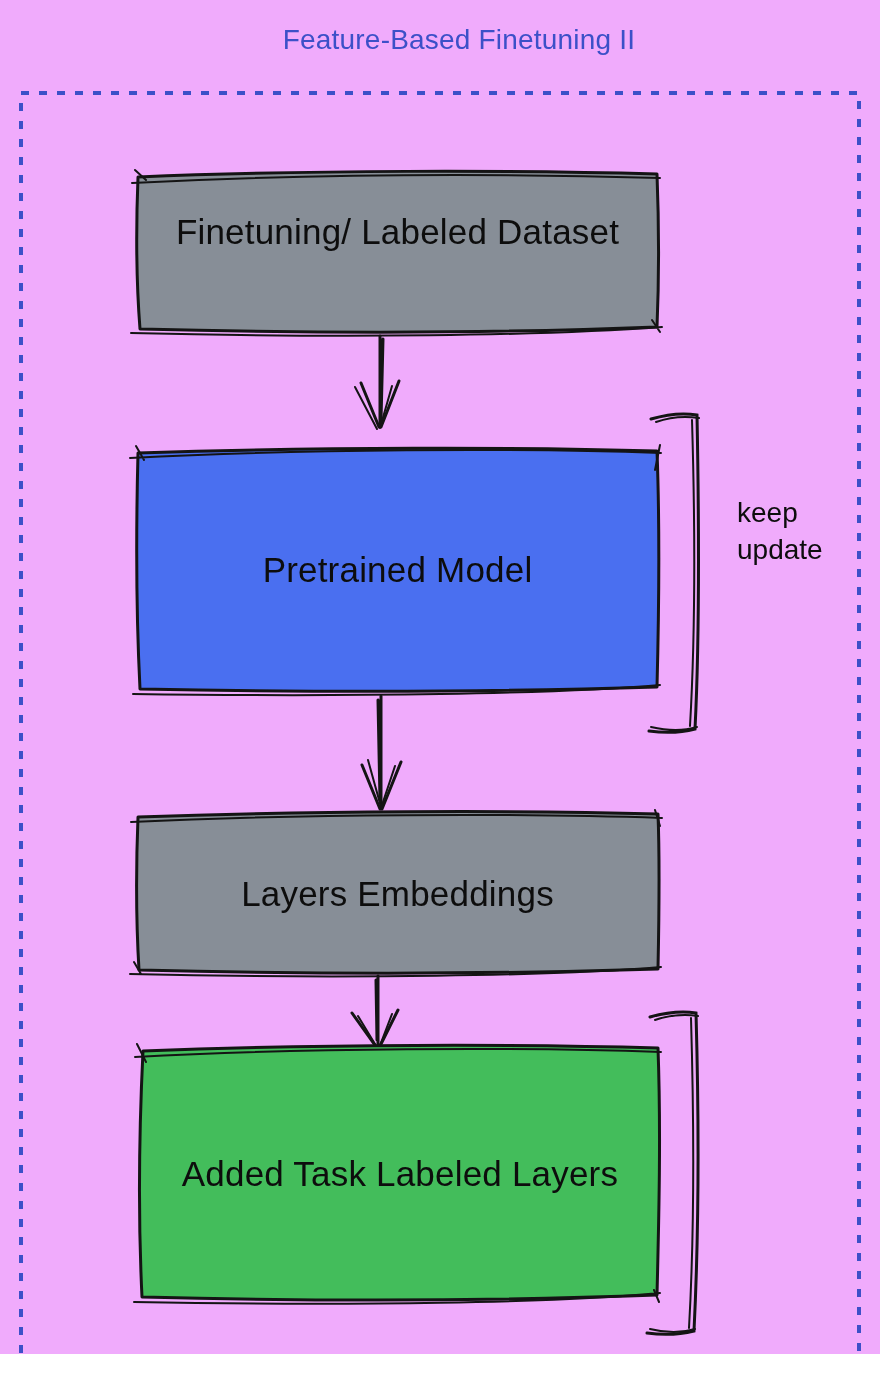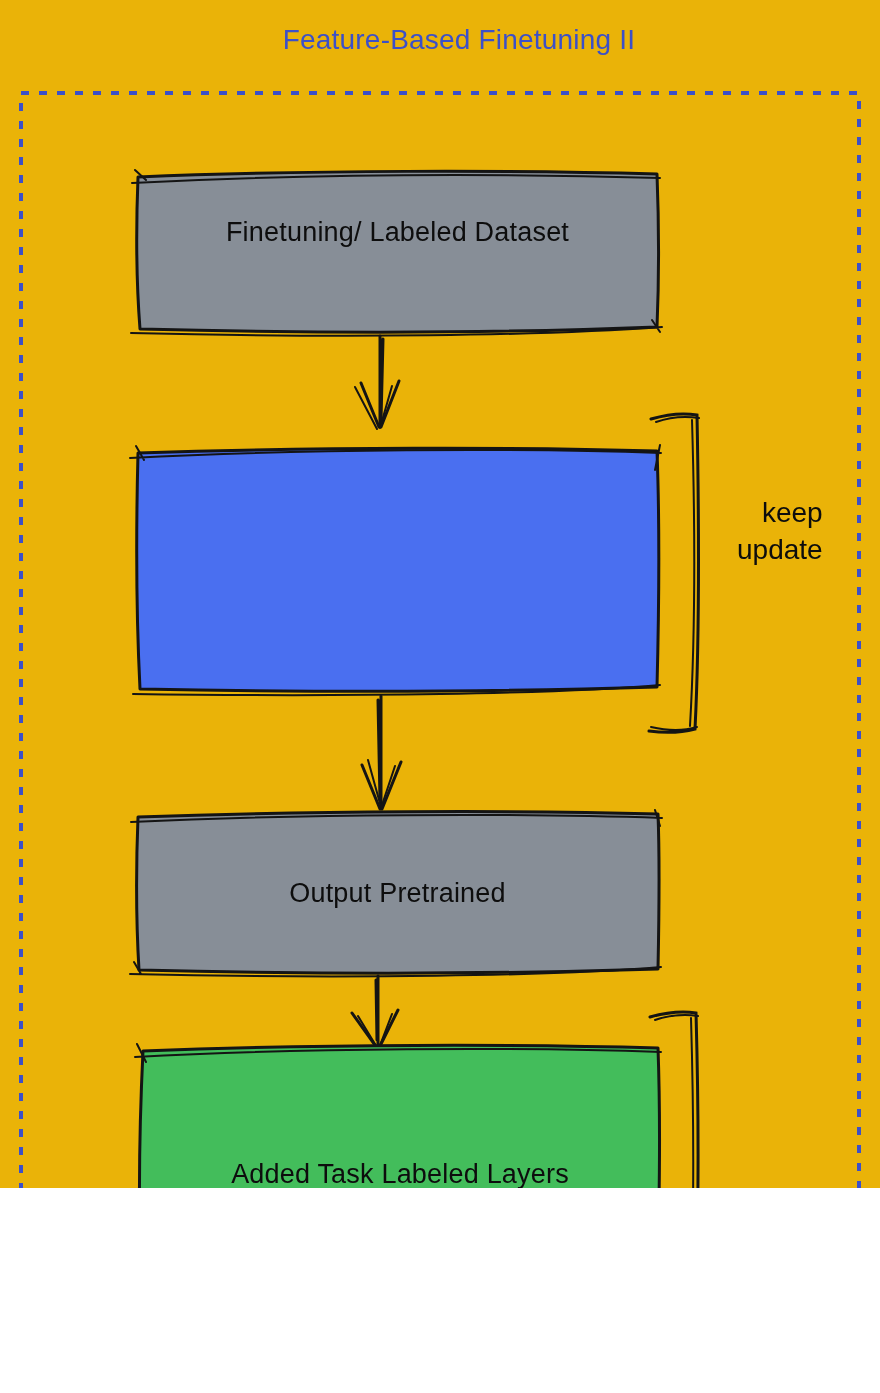--- a/index.html
+++ b/index.html
@@ -4,22 +4,22 @@
 <style>
   html, body {
     margin: 0;
     padding: 0;
     background: #ffffff;
     font-family: "Liberation Sans", sans-serif;
   }
   .canvas {
     position: relative;
     width: 880px;
-    height: 1188px;
-    background: #eab308;
+    height: 1354px;
+    background: #f0abfc;
     overflow: hidden;
   }
   .title {
     position: absolute;
     top: 24px;
     left: 0;
     width: 100%;
     box-sizing: border-box;
     padding-left: 38px;
     text-align: center;
@@ -30,36 +30,35 @@
   .flow-svg {
     position: absolute;
     left: 0;
     top: 0;
   }
   .box-label {
     position: absolute;
     display: flex;
     align-items: center;
     justify-content: center;
-    font-size: 27px;
+    font-size: 35px;
     color: #0d0d0d;
     letter-spacing: 0.2px;
     pointer-events: none;
   }
   .label-dataset    { left: 135px; top: 173px; width: 525px; height: 118px; }
   .label-pretrained { left: 135px; top: 450px; width: 525px; height: 240px; }
   .label-embeddings { left: 135px; top: 815px; width: 525px; height: 157px; }
   .label-task       { left: 140px; top: 1048px; width: 520px; height: 252px; }
   .side-label {
     position: absolute;
     font-size: 28px;
     line-height: 37px;
     color: #0d0d0d;
     white-space: nowrap;
-    text-align: right;
   }
   .side-label span { display: block; }
   .keep-frozen  { left: 737px; top: 494px; }
   .train-update { left: 739px; top: 1091px; }
 </style>
 </head>
 <body>
 
 <div class="canvas">
 
@@ -112,21 +111,22 @@
       <path fill="none" stroke-width="2" d="M135,1057 C300,1048 520,1047 661,1052 M134,1302 C350,1306 560,1303 660,1293 M137,1044 L146,1062 M654,1290 L659,1302"></path>
     </g>
 
     <g fill="none" stroke-width="3" stroke-linecap="round" stroke="#141414">
       <path d="M650,1017 C668,1012 684,1011 696,1013 C699,1120 699,1230 694,1331 C678,1335 662,1335 647,1333"></path>
       <path stroke-width="2" d="M655,1020 C670,1015 685,1014 698,1016 M691,1018 C694,1120 694,1240 689,1328 M650,1329 C666,1333 682,1333 695,1329"></path>
     </g>
   </svg>
 
   <div class="box-label label-dataset">Finetuning/ Labeled Dataset</div>
-  <div class="box-label label-embeddings">Output Pretrained</div>
+  <div class="box-label label-pretrained">Pretrained Model</div>
+  <div class="box-label label-embeddings">Layers Embeddings</div>
   <div class="box-label label-task">Added Task Labeled Layers</div>
 
   <div class="side-label keep-frozen">
     <span>keep</span>
     <span>update</span>
   </div>
 
 </div>
 
 </body></html>

